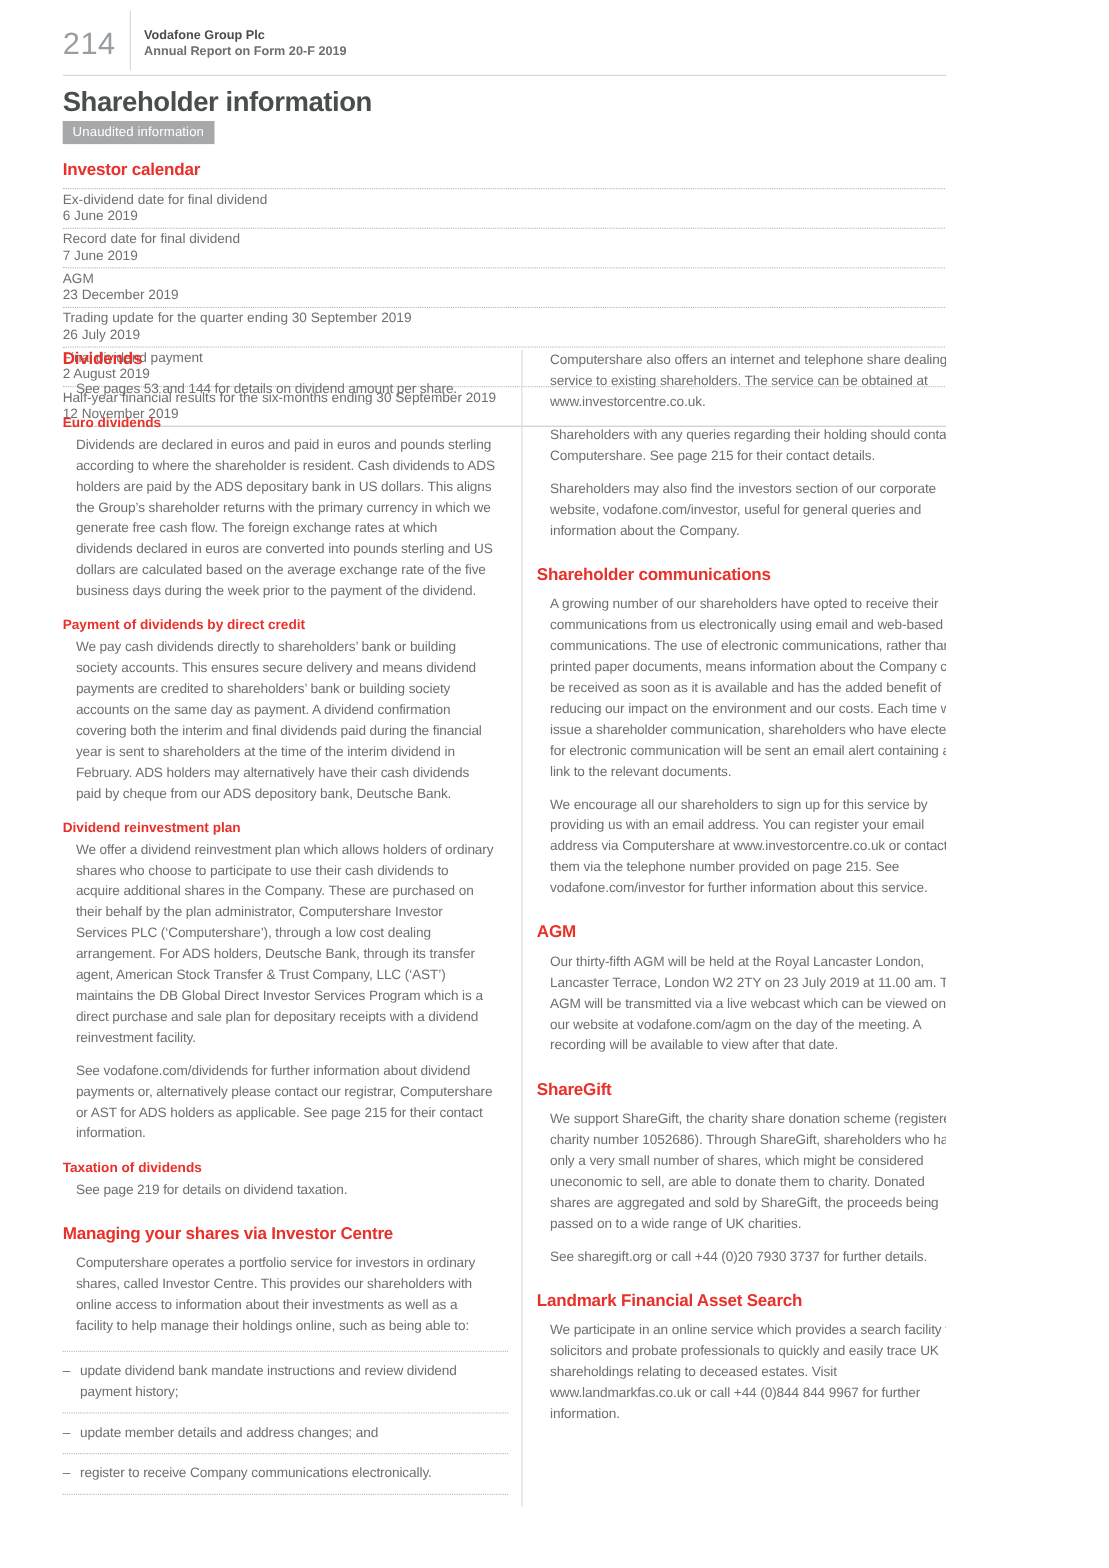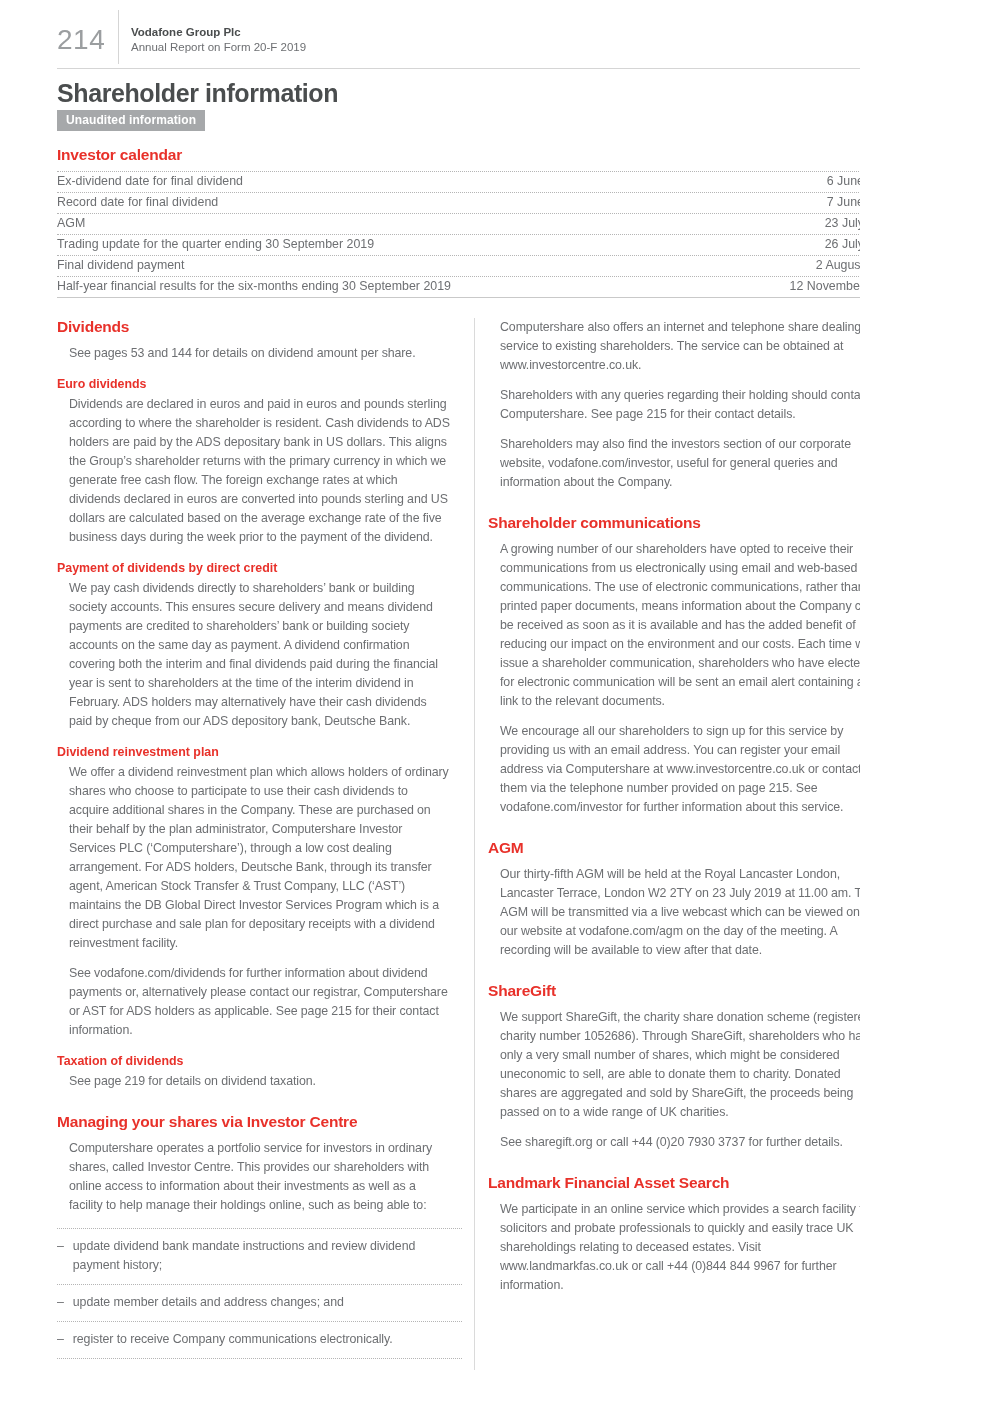--- a/index.html
+++ b/index.html
@@ -13,37 +13,37 @@
   *{box-sizing:border-box;}
   html,body{margin:0;padding:0;background:#ffffff;}
   body{font-family:"Liberation Sans", sans-serif;color:var(--body);}
   .page{position:relative;width:860px;height:1425px;background:#fff;overflow:hidden;}
 
   
   .masthead{position:absolute;top:10px;left:57px;display:flex;align-items:stretch;}
   .page-num{font-size:28px;font-weight:400;color:#9b9ea0;padding:14px 0 0 0;width:61px;letter-spacing:0.5px;}
   .pub{border-left:1px solid var(--rule);padding:15px 0 10px 12px;}
   .pub-name{font-size:11.5px;font-weight:700;color:var(--dark);line-height:14px;}
-  .pub-report{font-size:11.5px;color:var(--body);line-height:14px;margin-top:1px;}
+  .pub-report{font-size:11.5px;color:var(--body);line-height:14px;margin-top:1px;font-weight:bold;}
   .head-rule{position:absolute;top:68px;left:57px;width:894px;border-top:1px solid var(--rule);}
 
   
   .doc-title{position:absolute;top:80px;left:57px;margin:0;font-size:25px;line-height:26px;font-weight:700;color:var(--dark);letter-spacing:-0.4px;text-align:center;}
-  .badge{position:absolute;top:110px;left:57px;background:var(--badge);color:#ffffff;font-size:12px;font-weight:700;padding:3px 9px 4px;letter-spacing:0.1px;}
+  .badge{position:absolute;top:110px;left:57px;background:var(--badge);color:#ffffff;font-size:12px;font-weight:400;padding:3px 9px 4px;letter-spacing:0.1px;}
 
   
   .red-h2{color:var(--red);font-size:15.5px;font-weight:700;line-height:18px;margin:22px 0 8px;letter-spacing:-0.2px;}
   .red-h3{color:var(--red);font-size:12.4px;font-weight:700;line-height:16px;margin:13px 0 3px;}
   .first{margin-top:0;}
 
   
   .calendar{position:absolute;top:146px;left:57px;width:838px;}
   .calendar .red-h2{margin:0 0 7px;}
   .cal-table{border-top:1px dotted var(--dot);}
-  .cal-row{display:flex;justify-content:space-between;align-items:baseline;padding:2px 0 3px;border-bottom:1px dotted var(--dot);font-size:12.4px;line-height:15px;}
+  .cal-row{display:flex;justify-content:space-between;align-items:baseline;padding:2px 0 3px;border-bottom:1px dotted var(--dot);font-size:12.4px;line-height:15px;flex-direction:column;}
   .cal-row:last-child{border-bottom:1px solid #c9c9c9;}
   .cal-date{text-align:left;white-space:nowrap;}
 
   
   .columns{position:absolute;top:318px;left:57px;display:flex;align-items:stretch;}
   .col-left{width:405px;}
   .col-right{width:416px;margin-left:12px;border-left:1px solid #dadada;padding-left:13px;min-height:1052px;}
   p{margin:0 12px 11px;font-size:12.4px;line-height:19px;letter-spacing:-0.1px;}
   p:last-child{margin-bottom:0;}
 
@@ -75,21 +75,21 @@
       <div class="cal-row">
         <span>Ex-dividend date for final dividend</span>
         <span class="cal-date">6 June 2019</span>
       </div>
       <div class="cal-row">
         <span>Record date for final dividend</span>
         <span class="cal-date">7 June 2019</span>
       </div>
       <div class="cal-row">
         <span>AGM</span>
-        <span class="cal-date">23 July 2019</span>
+        <span class="cal-date">23 December 2019</span>
       </div>
       <div class="cal-row">
         <span>Trading update for the quarter ending 30 September 2019</span>
         <span class="cal-date">26 July 2019</span>
       </div>
       <div class="cal-row">
         <span>Final dividend payment</span>
         <span class="cal-date">2 August 2019</span>
       </div>
       <div class="cal-row">

